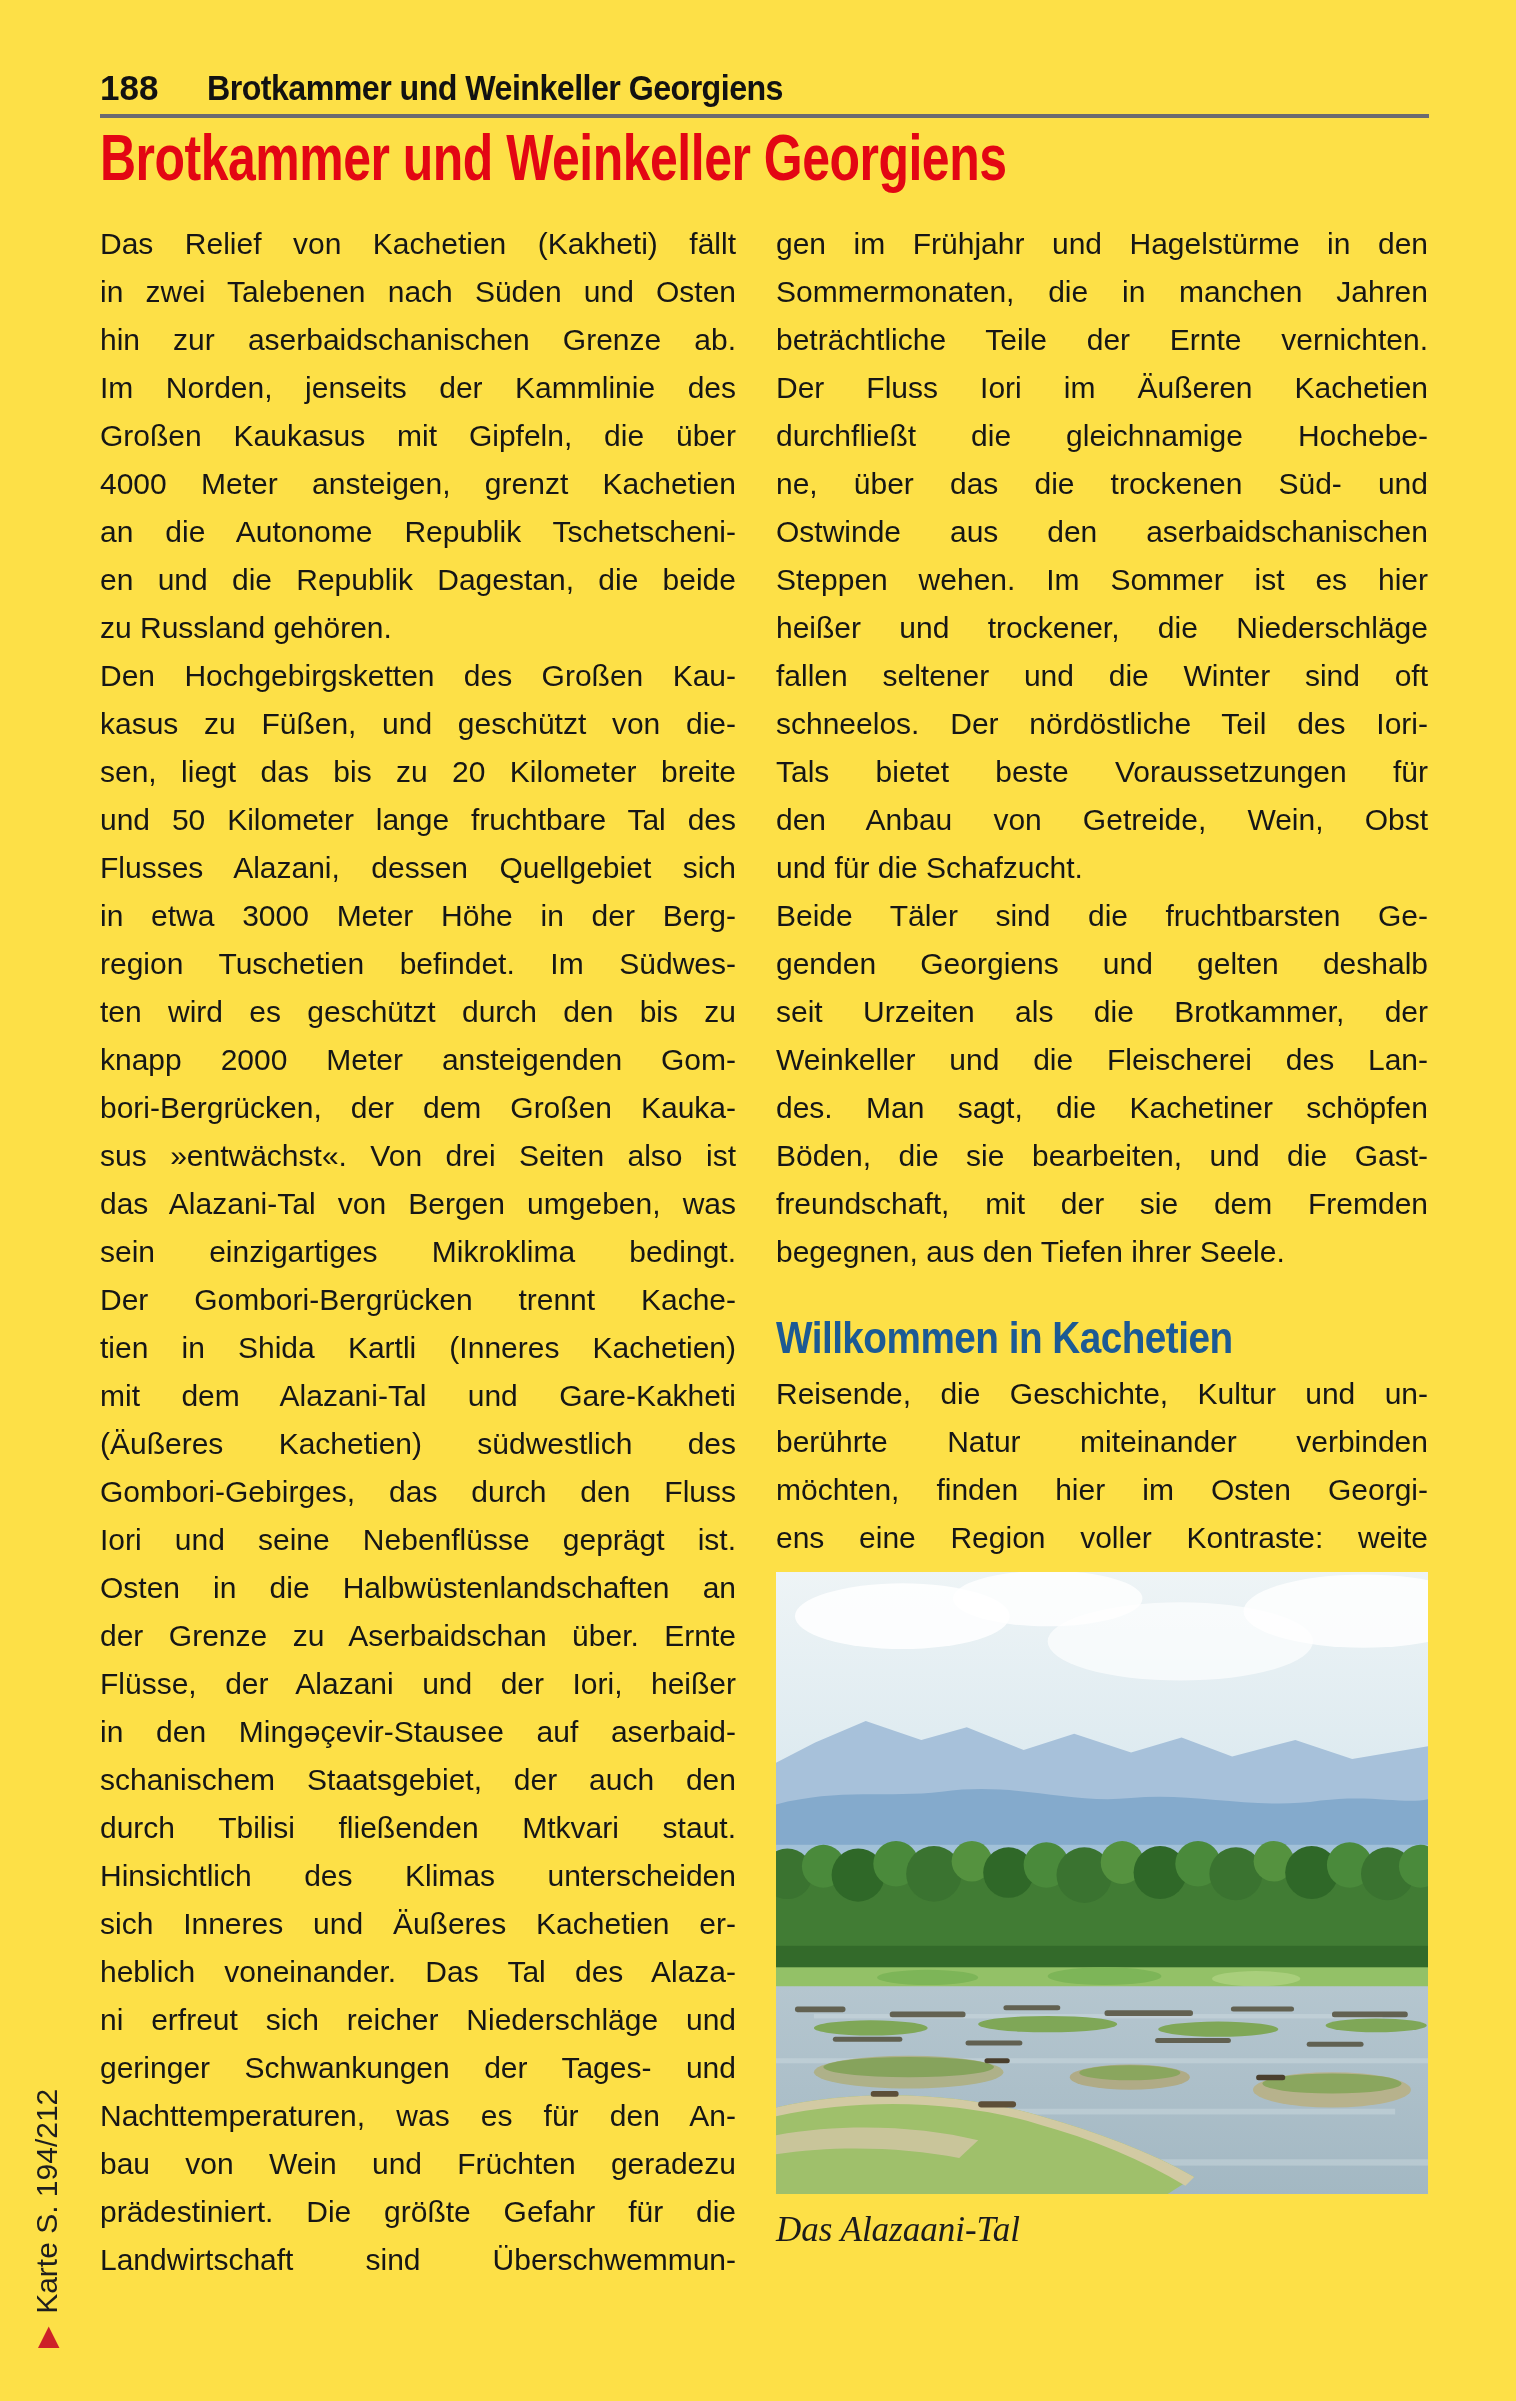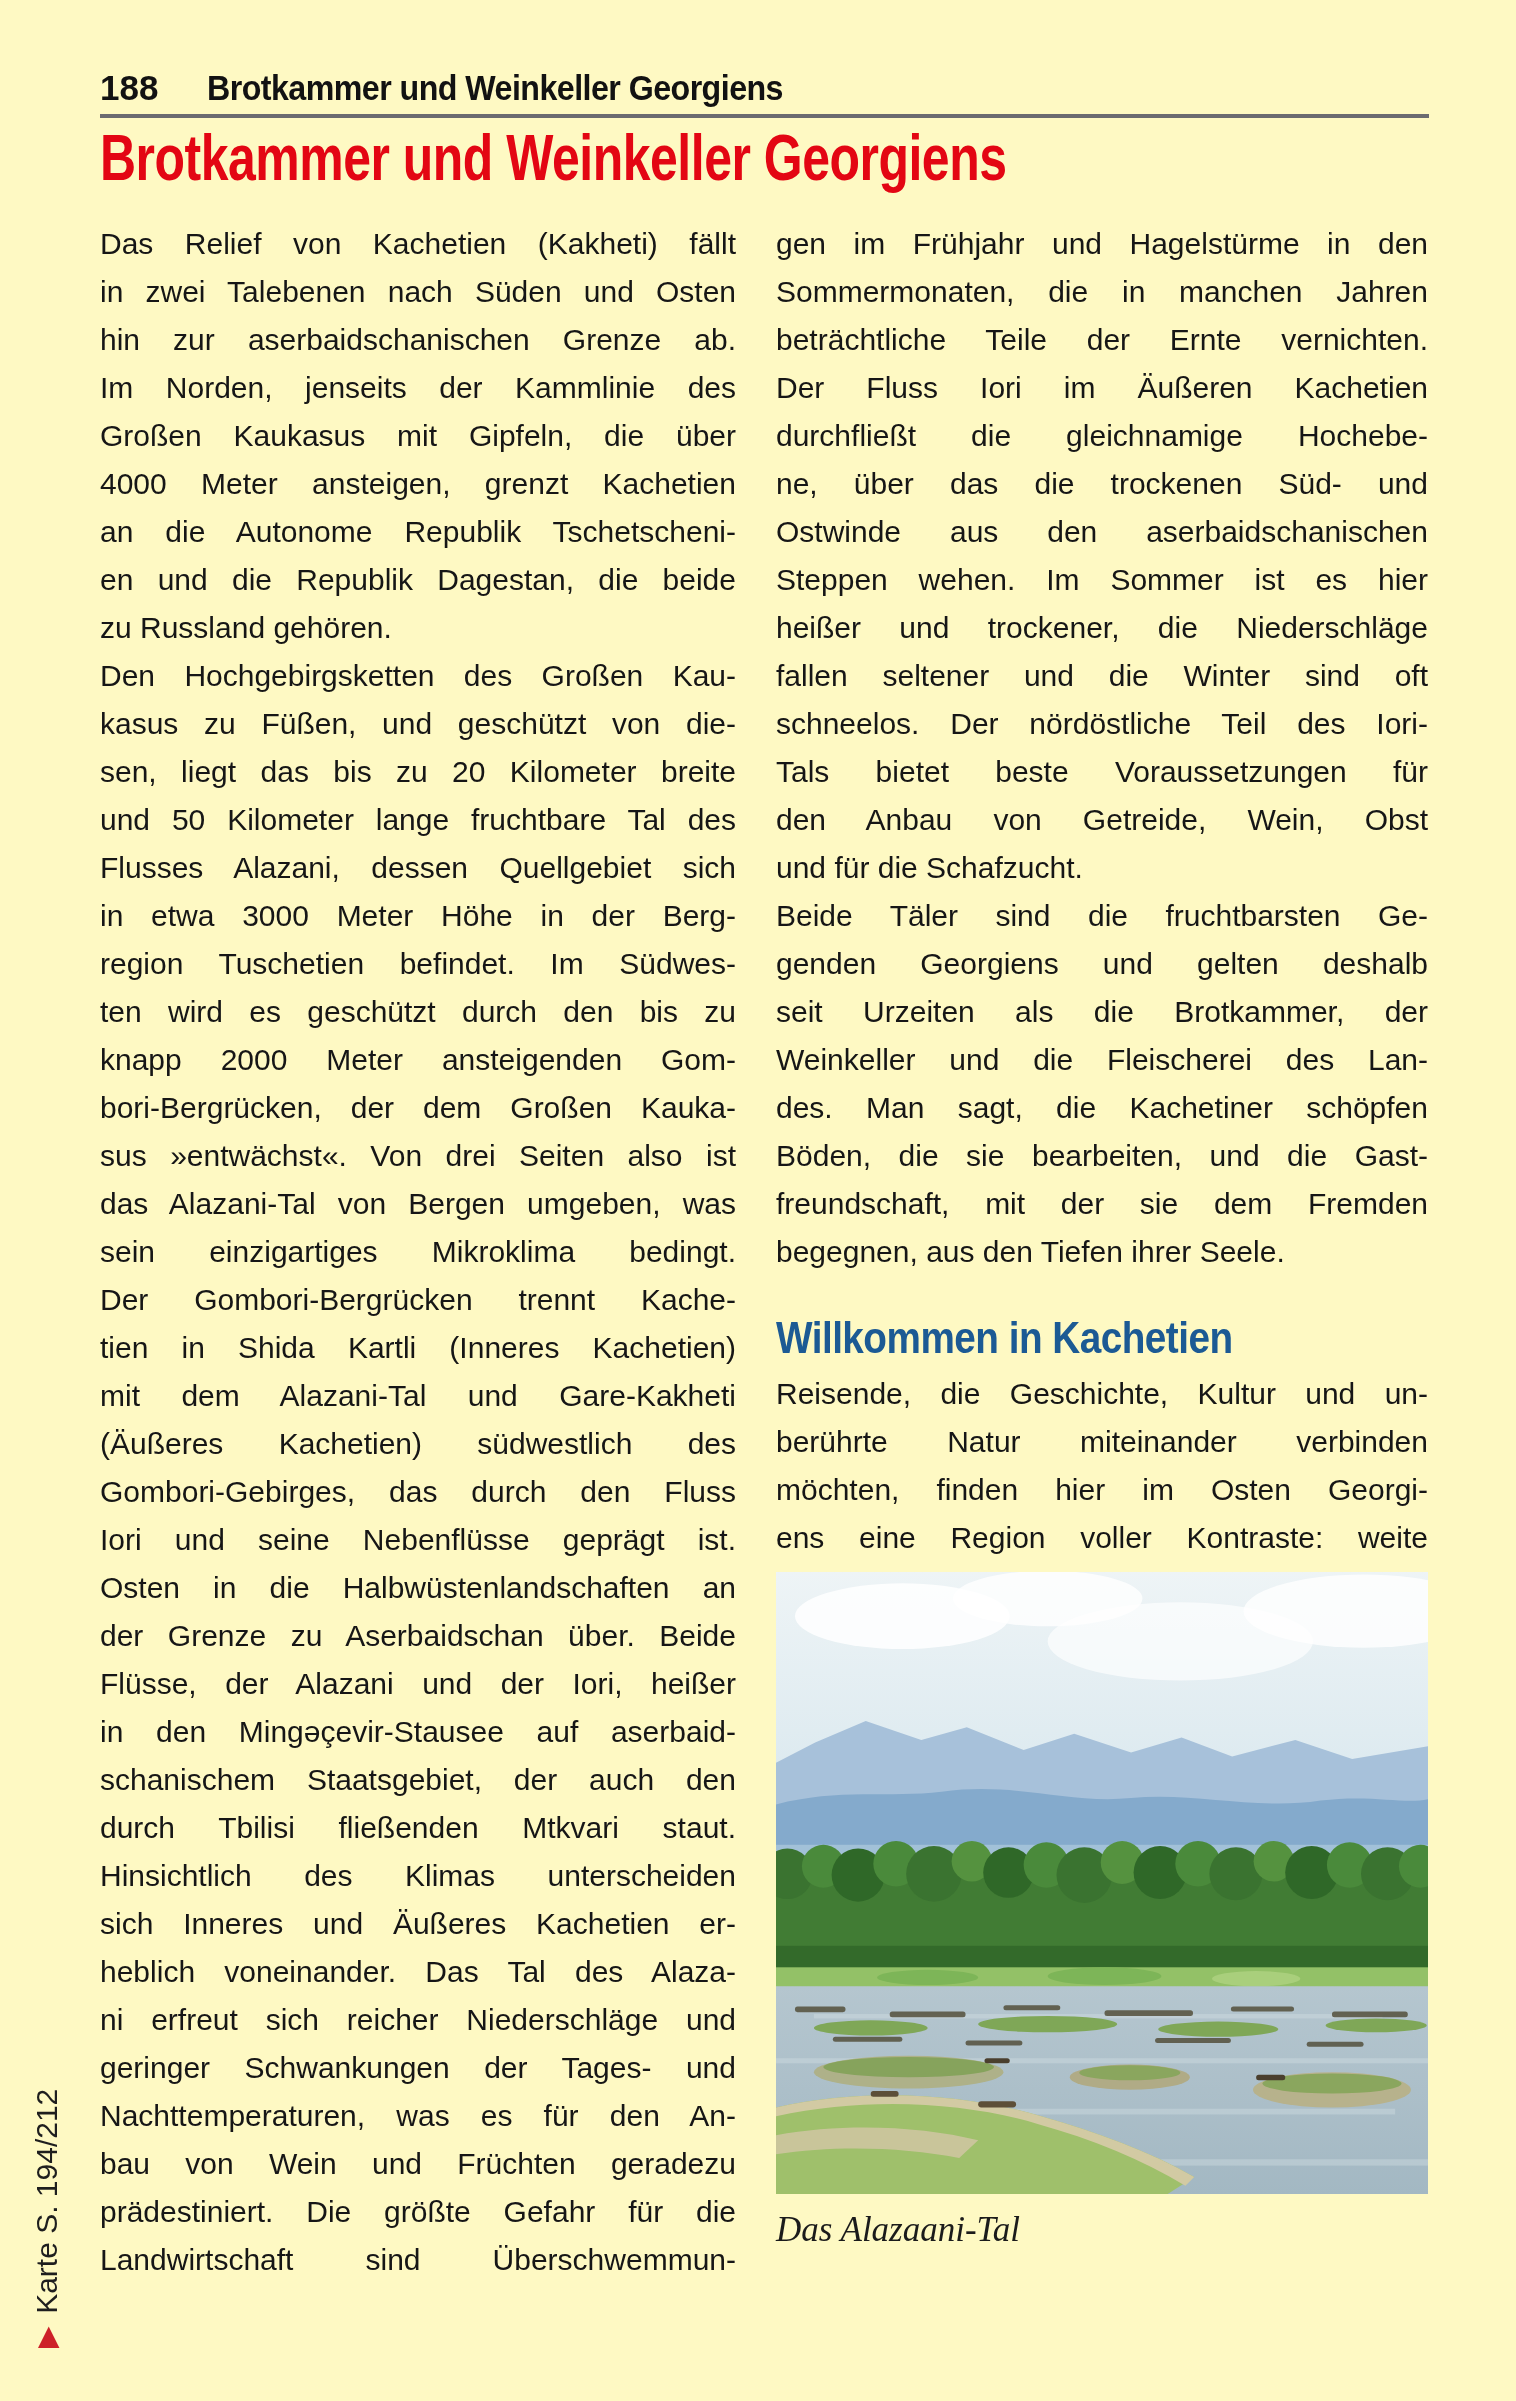--- a/index.html
+++ b/index.html
@@ -3,21 +3,21 @@
 <meta charset="utf-8">
 <style>
   html,body{margin:0;padding:0;}
   body{
     width:1516px;height:2401px;position:relative;
     background:#ffffff;
     font-family:"Liberation Sans",sans-serif;
     color:#161616;
     overflow:hidden;
   }
-  .page{position:absolute;inset:0;background:#fef9c3;}
+  .page{position:absolute;inset:0;background:#fde047;}
 
   
   .header-row{
     position:absolute;left:100px;top:69px;width:1329px;
     display:flex;align-items:baseline;column-gap:49px;
     font-weight:bold;font-size:35px;line-height:38px;color:#121212;
   }
   .header-row .hnum{letter-spacing:0;}
   .header-row .hhead{transform:scaleX(.92);transform-origin:0 100%;white-space:nowrap;letter-spacing:-0.6px;}
   .rule{position:absolute;left:100px;top:114px;width:1329px;height:3.8px;background:var(--rule,#6b6b70);}
@@ -105,21 +105,21 @@
       <div class="jline">sus »entwächst«. Von drei Seiten also ist</div>
       <div class="jline">das Alazani-Tal von Bergen umgeben, was</div>
       <div class="jline">sein einzigartiges Mikroklima bedingt.</div>
       <div class="jline">Der Gombori-Bergrücken trennt Kache-</div>
       <div class="jline">tien in Shida Kartli (Inneres Kachetien)</div>
       <div class="jline">mit dem Alazani-Tal und Gare-Kakheti</div>
       <div class="jline">(Äußeres Kachetien) südwestlich des</div>
       <div class="jline">Gombori-Gebirges, das durch den Fluss</div>
       <div class="jline">Iori und seine Nebenflüsse geprägt ist.</div>
       <div class="jline">Osten in die Halbwüstenlandschaften an</div>
-      <div class="jline">der Grenze zu Aserbaidschan über. Beide</div>
+      <div class="jline">der Grenze zu Aserbaidschan über. Ernte</div>
       <div class="jline">Flüsse, der Alazani und der Iori, heißer</div>
       <div class="jline">in den Mingəçevir-Stausee auf aserbaid-</div>
       <div class="jline">schanischem Staatsgebiet, der auch den</div>
       <div class="jline">durch Tbilisi fließenden Mtkvari staut.</div>
       <div class="jline">Hinsichtlich des Klimas unterscheiden</div>
       <div class="jline">sich Inneres und Äußeres Kachetien er-</div>
       <div class="jline">heblich voneinander. Das Tal des Alaza-</div>
       <div class="jline">ni erfreut sich reicher Niederschläge und</div>
       <div class="jline">geringer Schwankungen der Tages- und</div>
       <div class="jline">Nachttemperaturen, was es für den An-</div>

